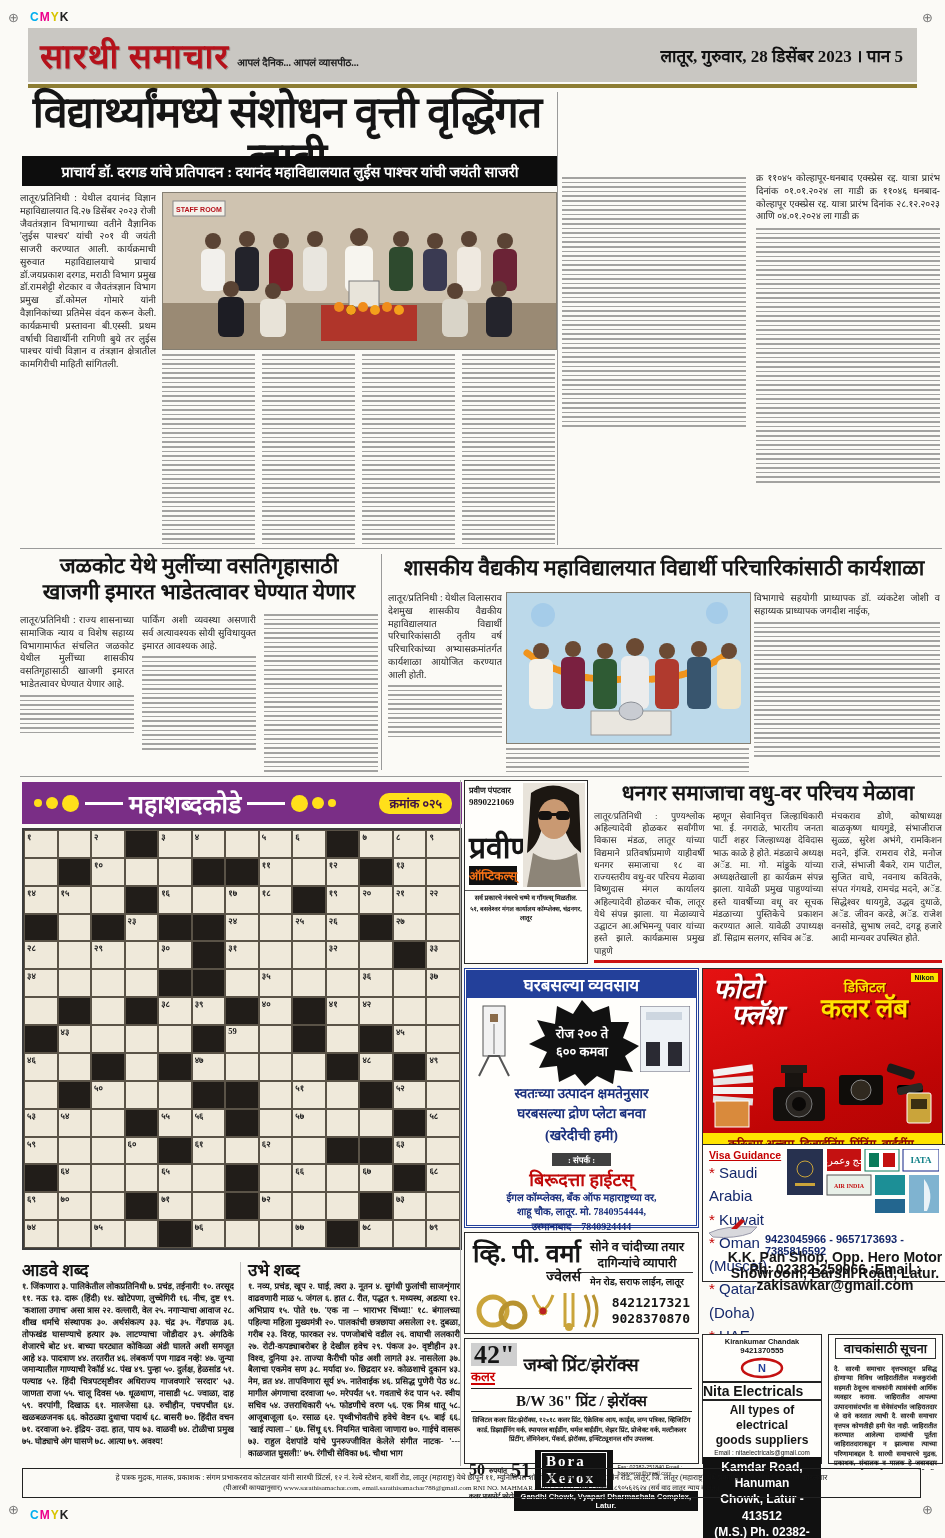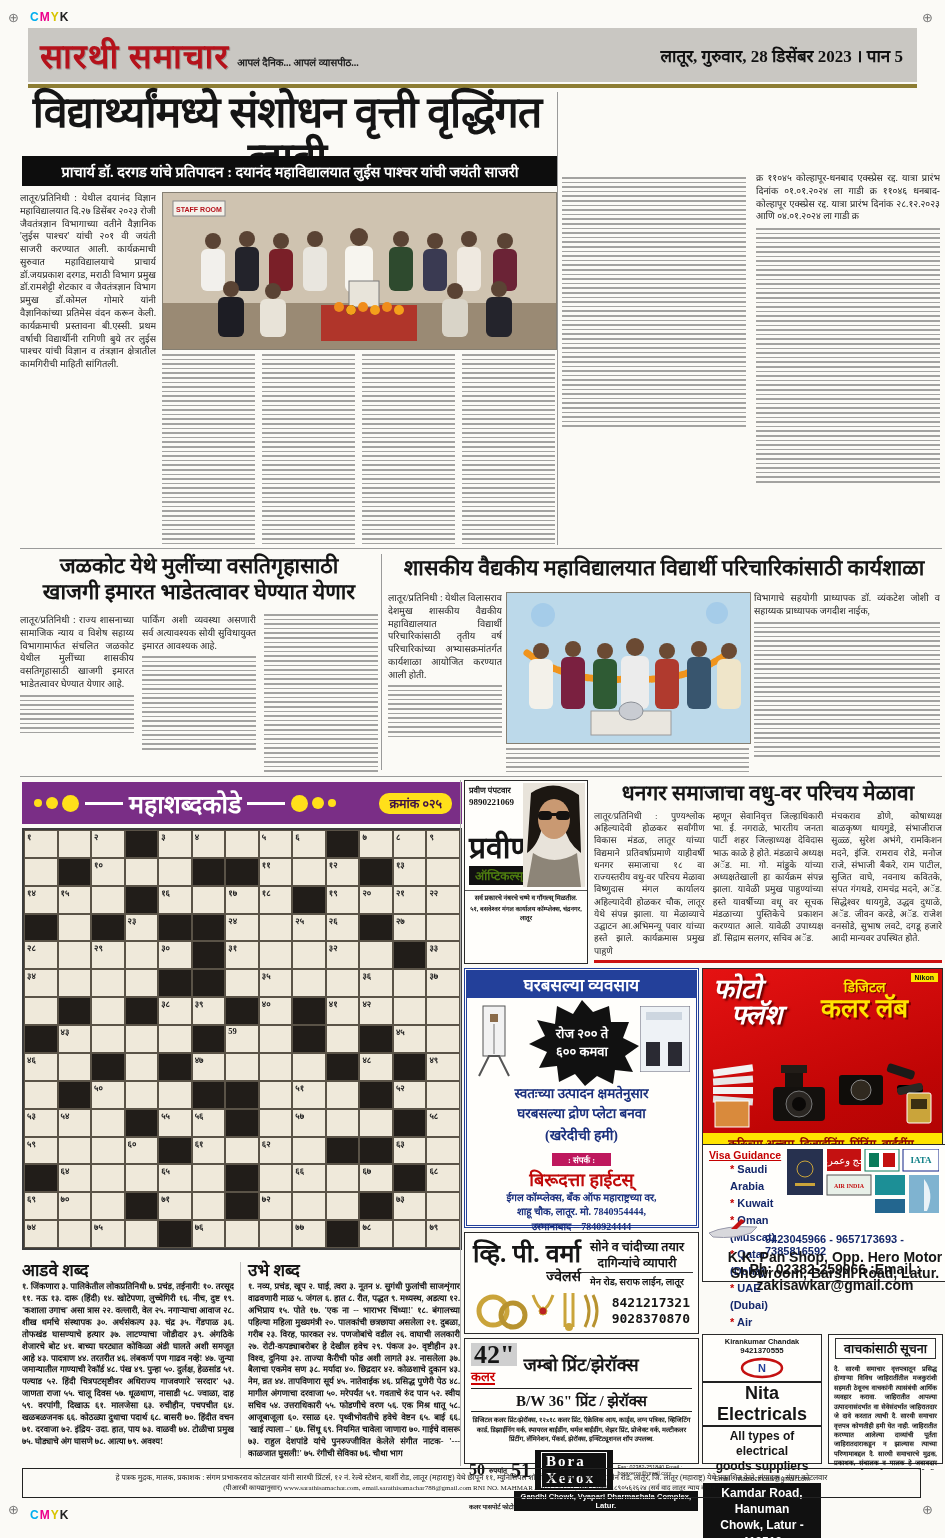--- a/index.html
+++ b/index.html
@@ -44,53 +44,53 @@
   .cw-num{position:absolute;top:0;left:2px;font-size:8.5px;font-weight:bold;color:#222;}
   .clues-title{font-size:17px;font-weight:900;}
   .clues-text{font-size:8.4px;line-height:1.42;text-align:justify;font-weight:600;}
   
   .ad{border:1px solid #2a2a2a;background:#fffefb;box-sizing:border-box;}
   .ctr{text-align:center;}
   
   .ghar{border:3px double #23409a;}
   .ghar-head{background:#23409a;color:#fff;font-weight:900;font-size:17px;text-align:center;padding:2px 0;}
   .ghar-line{color:#1a2f7d;font-weight:900;font-size:13.5px;text-align:center;line-height:1.5;}
-  .ghar-contact{background:#be185d;color:#fff;display:inline-block;font-size:8.5px;font-weight:bold;padding:1px 16px;}
+  .ghar-contact{background:#404040;color:#fff;display:inline-block;font-size:8.5px;font-weight:bold;padding:1px 16px;}
   .ghar-brand{color:#c00a0a;font-size:18px;font-weight:900;text-align:center;}
   .ghar-addr{color:#1a2f7d;font-weight:bold;font-size:10px;text-align:center;line-height:1.45;}
   
   .pf{background:linear-gradient(160deg,#e51212 0%,#c00505 60%,#a80303 100%);color:#fff;}
   .pf-brand{font-size:27px;font-weight:900;font-style:italic;line-height:.95;text-shadow:2px 2px 2px #600;}
   .pf-dig{color:#ffe400;font-weight:900;font-size:14px;text-shadow:1px 1px 0 #700;}
   .pf-clr{color:#ffe400;font-weight:900;font-size:26px;line-height:1;text-shadow:2px 2px 0 #700;}
   .pf-band{background:#ffe400;color:#8d0202;font-weight:900;font-size:12px;text-align:center;padding:2px 0;}
   .pf-foot{background:#fff;color:#8d0202;font-weight:900;font-size:9.5px;text-align:center;padding:1px 0;}
   
   .zaki-visa{color:#c40000;font-weight:bold;font-size:10.5px;text-decoration:underline;font-family:"Liberation Sans",sans-serif;}
-  .zaki-country{color:#15286b;font-weight:bold;font-size:11px;font-family:"Liberation Sans",sans-serif;line-height:1.55;margin-left:21px;}
+  .zaki-country{color:#15286b;font-weight:normal;font-size:15px;font-family:"Liberation Sans",sans-serif;line-height:1.55;}
   .zaki-country::before{content:"* ";color:#c40000;}
   .zaki-brand{color:#7e0d12;font-weight:900;font-size:16px;letter-spacing:1px;font-family:"Liberation Sans",sans-serif;}
   .zaki-ph{color:#15286b;font-weight:900;font-size:11px;font-family:"Liberation Sans",sans-serif;}
   .zaki-addr{font-weight:bold;font-size:14px;font-family:"Liberation Sans",sans-serif;}
   
   .verma-brand{font-size:25px;font-weight:900;line-height:1;}
   .verma-sub{font-size:14px;font-weight:900;}
   .verma-desc{font-size:12.5px;font-weight:900;text-align:center;line-height:1.3;}
   .verma-addr{font-size:9.5px;font-weight:bold;border-top:1px solid #333;padding-top:2px;}
   .verma-ph{font-size:13px;font-weight:bold;font-family:"DejaVu Sans Mono",monospace;line-height:1.25;}
   
   .jumbo-42{font-size:26px;font-weight:900;background:#cfcfcf;padding:0 3px;line-height:.9;display:inline-block;}
   .jumbo-klr{color:#c00;font-weight:900;font-size:13px;border-bottom:2px solid #c00;display:inline-block;line-height:1;}
   .jumbo-big{font-size:18px;font-weight:900;}
   .jumbo-bw{font-size:15px;font-weight:900;text-align:center;border-top:1.5px solid #222;border-bottom:1.5px solid #222;padding:1px 0;}
   .jumbo-srv{font-size:6.6px;font-weight:bold;text-align:center;line-height:1.45;}
   .bora{background:#111;color:#fff;}
   .bora-name{font-size:15px;font-weight:900;letter-spacing:2px;border:1.5px solid #fff;padding:0 4px;display:inline-block;}
   
-  .nita-brand{font-family:"Liberation Sans",sans-serif;font-weight:bold;font-size:18px;border-top:2px solid #222;border-bottom:2px solid #222;text-align:center;}
+  .nita-brand{font-family:"Liberation Sans",sans-serif;font-weight:bold;font-size:14px;border-top:2px solid #222;border-bottom:2px solid #222;}
   .nita-desc{font-family:"Liberation Sans",sans-serif;font-size:12px;font-weight:bold;text-align:center;line-height:1.25;}
   .nita-box{background:#111;color:#fff;font-family:"Liberation Sans",sans-serif;font-weight:bold;font-size:12px;text-align:center;line-height:1.35;padding:2px 1px;}
   
   .such-title{font-weight:900;font-size:12.5px;text-align:center;border:1px solid #333;margin:3px 6px;padding:1px 0;}
   .such-body{font-size:6.5px;line-height:1.45;text-align:justify;padding:2px 5px;font-weight:600;}
   
   .footer-box{border:1.5px solid #222;font-size:7.6px;text-align:center;line-height:1.5;padding:3px 6px;box-sizing:border-box;}
   .dhangar-head{font-size:21px;font-weight:900;text-align:center;}
 </style>
 </head>
@@ -622,21 +622,21 @@
   <svg class="abs" style="right:2px;top:2px;" width="62" height="104" viewBox="0 0 62 104">
     <rect width="62" height="104" fill="#e8e3da"></rect>
     <path d="M8 10 Q31 -6 56 12 L58 70 Q44 60 40 40 L20 40 Q16 62 4 70 Z" fill="#1c1712"></path>
     <ellipse cx="31" cy="36" rx="16" ry="20" fill="#c99972"></ellipse>
     <rect x="15" y="28" width="14" height="9" rx="4" fill="#151210"></rect>
     <rect x="33" y="28" width="14" height="9" rx="4" fill="#151210"></rect>
     <rect x="28" y="30" width="6" height="3" fill="#151210"></rect>
     <path d="M10 70 Q31 84 54 70 L58 104 L4 104 Z" fill="#8d8578"></path>
   </svg>
   <div style="font-size:30px;font-weight:900;margin:26px 0 0 4px;line-height:1;">प्रवीण</div>
-  <div style="background:#111;color:#4d7c0f;display:inline-block;font-size:12px;font-weight:900;margin:3px 0 0 4px;padding:1px 6px;">ऑप्टिकल्स्</div>
+  <div style="background:#111;color:#f97316;display:inline-block;font-size:12px;font-weight:900;margin:3px 0 0 4px;padding:1px 0;">ऑप्टिकल्स्</div>
   <div style="font-size:6.6px;font-weight:bold;text-align:center;margin-top:5px;border-top:1px solid #555;padding-top:2px;">सर्व प्रकारचे नंबरचे चष्मे व गॉगल्स् मिळतील.</div>
   <div style="font-size:6.4px;font-weight:bold;text-align:center;margin-top:2px;">५१, बसवेश्वर मंगल कार्यालय कॉम्प्लेक्स, चंद्रनगर, लातूर</div>
 </div>
 
 <div class="abs" style="left:594px;top:778px;width:348px;height:186px;">
   <div class="dhangar-head">धनगर समाजाचा वधु-वर परिचय मेळावा</div>
   <div style="display:flex;gap:8px;margin-top:4px;height:146px;overflow:hidden;">
     <div class="body-col" style="flex:1;font-size:9px;">लातूर/प्रतिनिधी : पुण्यश्लोक अहिल्यादेवी होळकर सर्वांगीण विकास मंडळ, लातूर यांच्या विद्यमाने प्रतिवर्षाप्रमाणे याहीवर्षी धनगर समाजाचा १८ वा राज्यस्तरीय वधु-वर परिचय मेळावा विष्णुदास मंगल कार्यालय अहिल्यादेवी होळकर चौक, लातूर येथे संपन्न झाला. या मेळाव्याचे उद्घाटन आ.अभिमन्यू पवार यांच्या हस्ते झाले. कार्यक्रमास प्रमुख पाहुणे</div>
     <div class="body-col" style="flex:1;font-size:9px;">म्हणून सेवानिवृत्त जिल्हाधिकारी भा. ई. नगराळे, भारतीय जनता पार्टी शहर जिल्हाध्यक्ष देविदास भाऊ काळे हे होते. मंडळाचे अध्यक्ष अॅड. मा. गो. मांडुके यांच्या अध्यक्षतेखाली हा कार्यक्रम संपन्न झाला. यावेळी प्रमुख पाहुण्यांच्या हस्ते यावर्षीच्या वधू वर सूचक मंडळाच्या पुस्तिकेचे प्रकाशन करण्यात आले. यावेळी उपाध्यक्ष डॉ. सिद्राम सलगर, सचिव अॅड.</div>
     <div class="body-col" style="flex:1;font-size:9px;">मंचकराव डोणे, कोषाध्यक्ष बाळकृष्ण धायगुडे, संभाजीराज सुळ्ळ, सुरेश अभंगे, रामकिशन मदने, इंजि. रामराव रोडे, मनोज राजे, संभाजी बैकरे, राम पाटील, सुजित वाघे, नवनाथ कवितके, संपत गंगथडे, रामचंद्र मदने, अॅड. सिद्धेश्वर धायगुडे, उद्धव दुधाळे, अॅड. जीवन करडे, अॅड. राजेश वनसोडे, सुभाष लवटे, दगडू हजारे आदी मान्यवर उपस्थित होते.</div>
@@ -792,21 +792,21 @@
   </div>
   <div class="jumbo-bw" style="margin:3px 6px;">B/W 36" प्रिंट / झेरॉक्स</div>
   <div class="jumbo-srv" style="margin:0 4px;height:34px;overflow:hidden;">डिजिटल कलर प्रिंट/झेरॉक्स, १२x१८ कलर प्रिंट, ऍक्रेलिक आय, कार्ड्स, लग्न पत्रिका, व्हिजिटिंग कार्ड, डिझाईनिंग वर्क, स्पायरल बाईंडींग, थर्मल बाईंडींग, लेझर प्रिंट, प्रोजेक्ट वर्क, मल्टीकलर प्रिंटींग, लॅमिनेशन, पॅकर्स, झेरॉक्स, इन्स्टिट्यूशनल शॉप उपलब्ध.</div>
   <div style="display:flex;align-items:center;gap:4px;padding:1px 4px;">
     <span style="font-size:16px;font-weight:900;">50</span>
     <span style="font-size:7px;font-weight:bold;">रुपयांत</span>
     <span style="font-size:20px;font-weight:900;">51</span>
     <span class="bora" style="padding:2px 6px;"><span class="bora-name">Bora Xerox</span></span>
     <span style="font-size:5.4px;font-family:'Liberation Sans',sans-serif;">Fax: 02382-251840  Email : boraxerox@gmail.com</span>
   </div>
-  <div style="display:flex;align-items:flex-end;">
+  <div style="display:flex;align-items:flex-start;">
     <span style="font-size:6.4px;font-weight:bold;padding-left:4px;">कलर पासपोर्ट फोटो</span>
     <span class="bora" style="flex:1;font-size:7.6px;font-weight:bold;text-align:center;font-family:'Liberation Sans',sans-serif;padding:1px 0;">Gandhi Chowk, Vyapari Dharmashala Complex, Latur.</span>
   </div>
 </div>
 
 <div class="abs ad" style="left:702px;top:1334px;width:120px;height:130px;">
   <div class="ctr" style="font-size:7.4px;font-weight:bold;font-family:'Liberation Sans',sans-serif;padding-top:2px;">Kirankumar Chandak</div>
   <div class="ctr" style="font-size:7.8px;font-weight:bold;font-family:'Liberation Sans',sans-serif;">9421370555</div>
   <svg style="display:block;margin:2px auto;" width="44" height="22" viewBox="0 0 44 22">
     <ellipse cx="22" cy="11" rx="20" ry="9" fill="none" stroke="#c41111" stroke-width="2.5"></ellipse>

